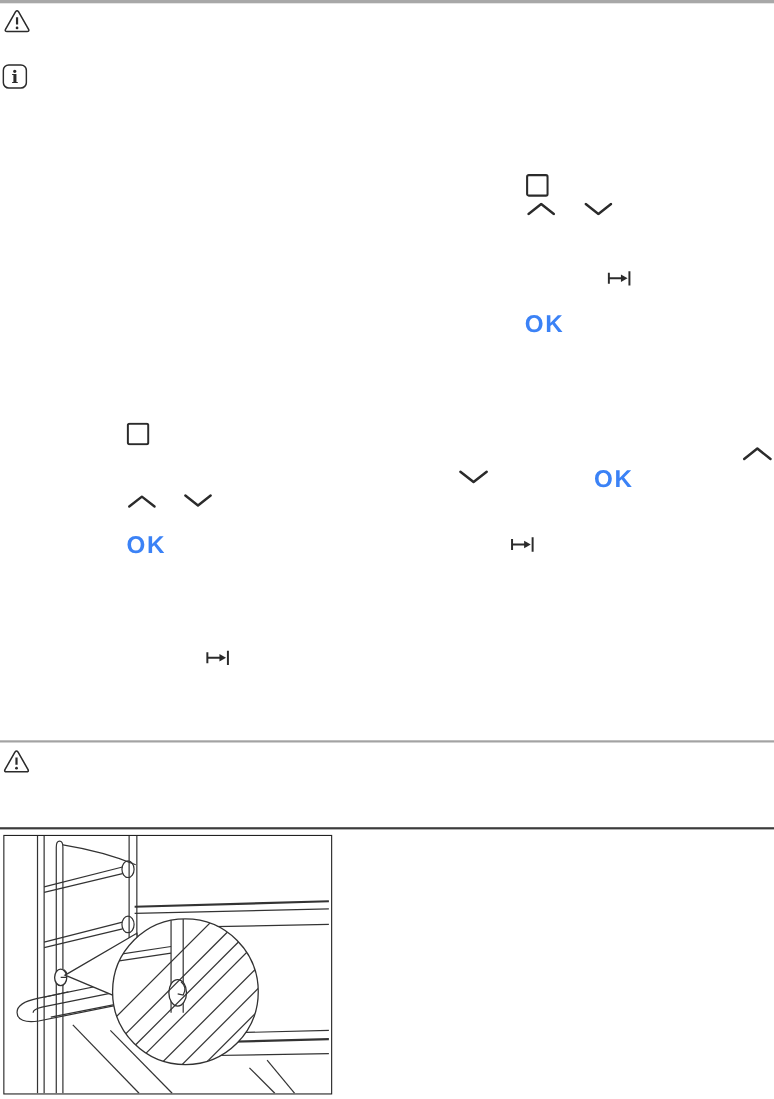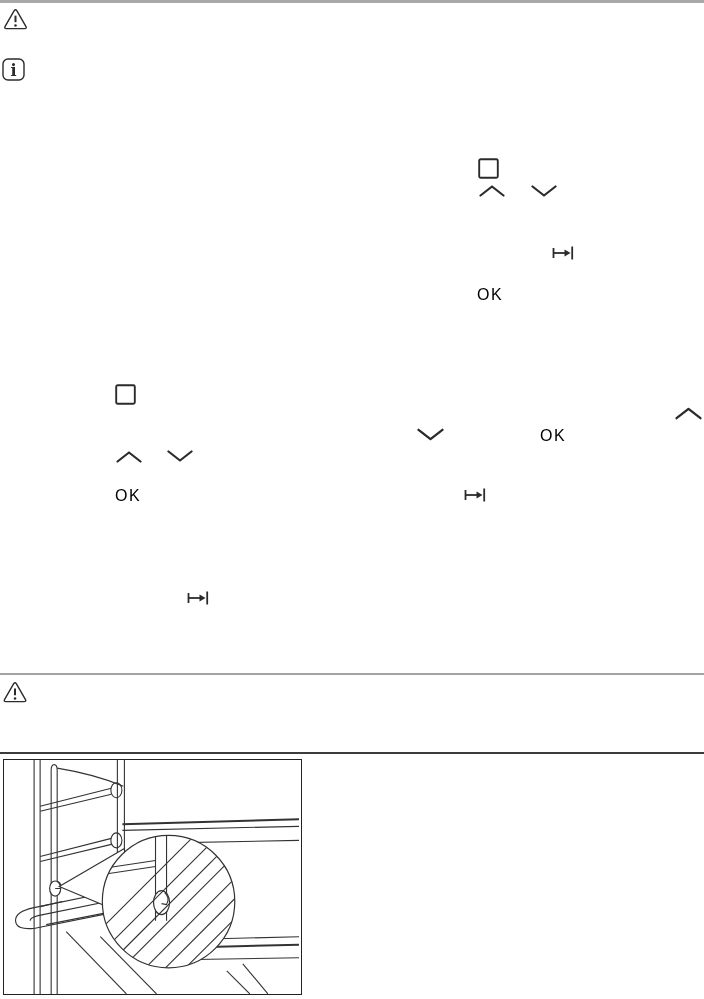--- a/index.html
+++ b/index.html
@@ -5,22 +5,22 @@
   html,body{margin:0;padding:0;background:#fff;}
   .page{
     position:relative;width:704px;height:999px;background:#ffffff;
     font-family:"Liberation Sans", sans-serif;color:#2a2a2a;overflow:hidden;
   }
   .abs{position:absolute;}
   .topbar{left:0;top:0;width:704px;height:3px;background:#a8a8a8;}
   .rule-gray{left:0;top:673px;width:704px;height:2px;background:#a3a3a3;}
   .rule-dark{left:0;top:752px;width:704px;height:2px;background:#3c3c3c;}
   .oktext{
-    font-size:16px;line-height:22px;letter-spacing:1.5px;color:#000000;
-    font-family:"Liberation Sans", sans-serif;font-weight:400;
+    font-size:22px;line-height:22px;letter-spacing:1.5px;color:#3b82f6;
+    font-family:"Liberation Sans", sans-serif;font-weight:700;
   }
   .figure-box{
     left:3px;top:759px;width:299px;height:236px;background:#fff;
     border:1.6px solid #222;box-sizing:border-box;
   }
   .figure-box svg{display:block;width:100%;height:100%;}
   svg .ln{stroke:#333;fill:none;stroke-width:1.1;}
   svg .ln2{stroke:#333;fill:none;stroke-width:2;}
   svg .wfill{fill:#fff;stroke:#333;stroke-width:1.2;}
 </style>

